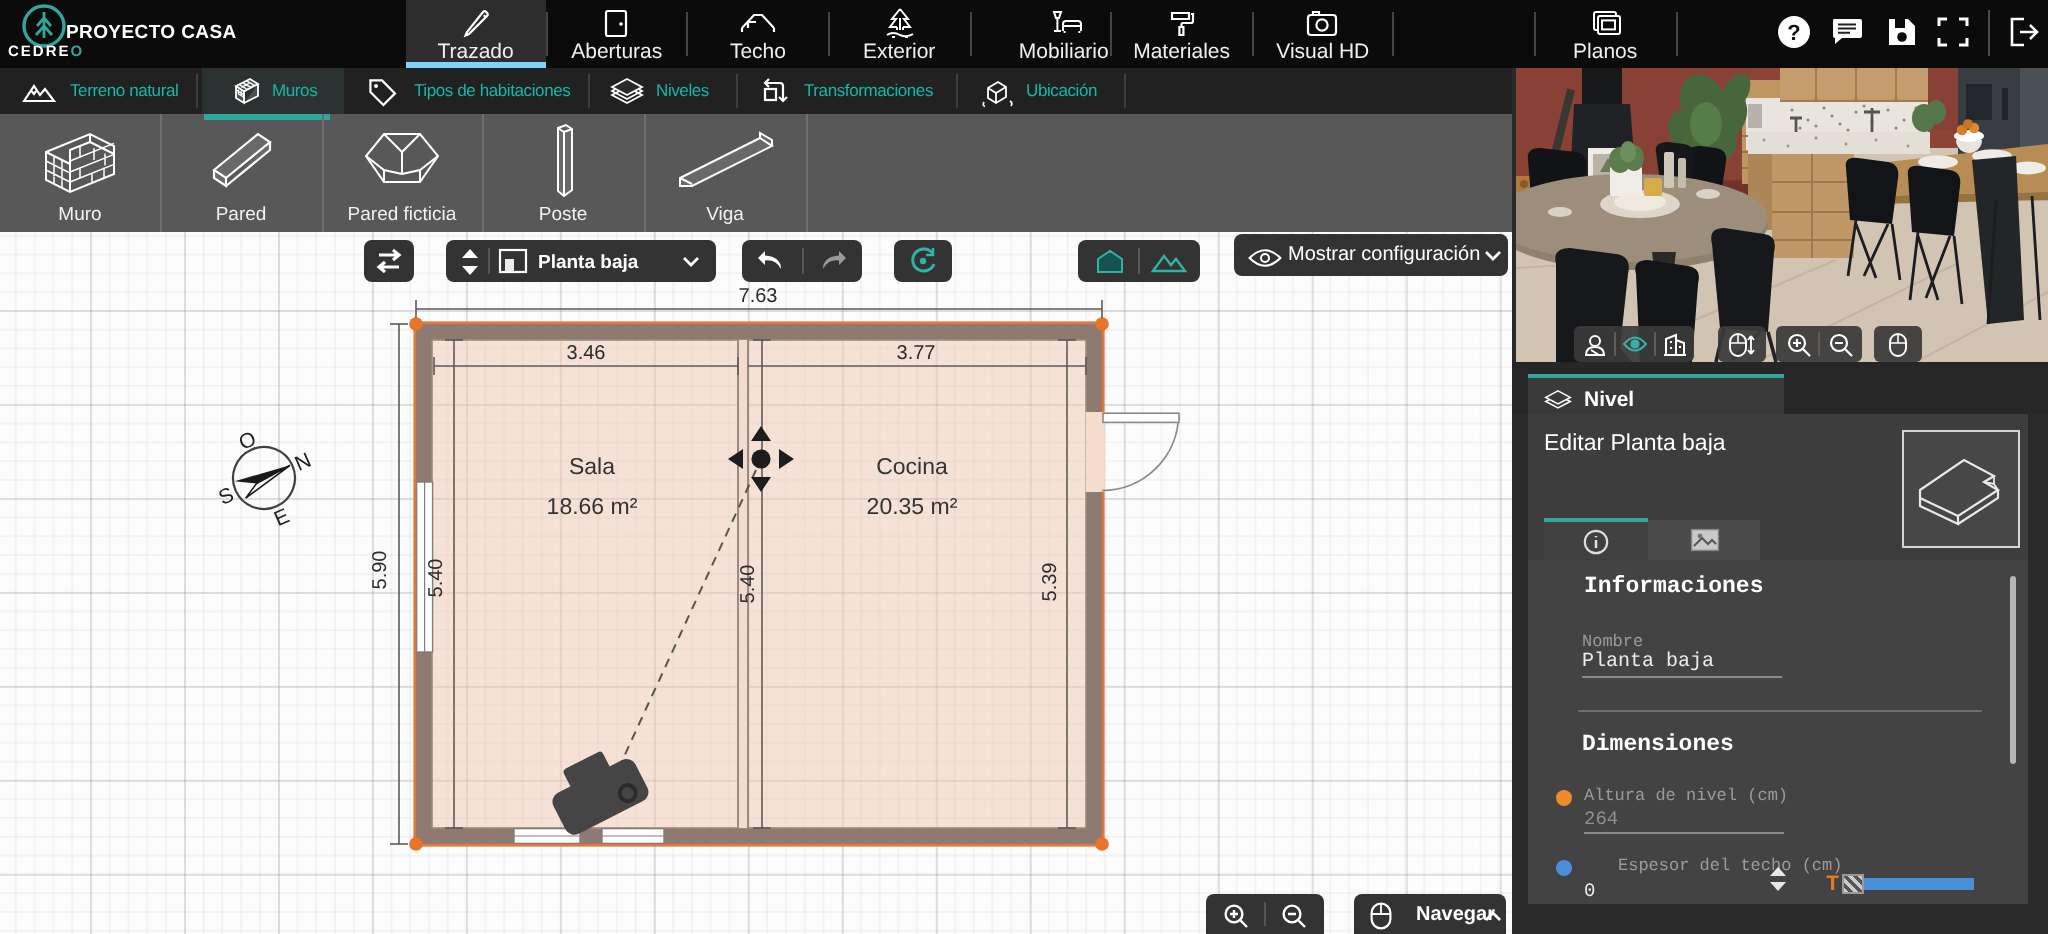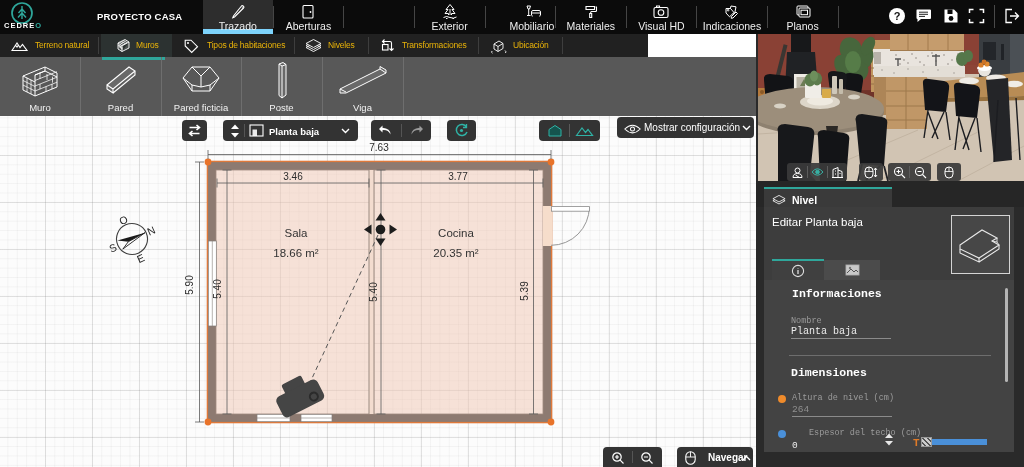--- a/index.html
+++ b/index.html
@@ -5,26 +5,26 @@
   * { margin:0; padding:0; box-sizing:border-box; }
   html,body { width:1024px; height:467px; overflow:hidden; background:#fff;
     font-family:"Liberation Sans", sans-serif; }
   .abs { position:absolute; }
   #stage { position:relative; width:1024px; height:467px; overflow:hidden; }
 
   
   #topbar { position:absolute; left:0; top:0; width:1024px; height:34px; background:#0b0b0b; }
   .tab { position:absolute; top:0; height:34px; color:#efefef; text-align:center; }
   .tab .lbl { position:absolute; left:0; right:0; top:20px; font-size:10.5px; }
-  .tab.active { background:#2d2d2d; border-bottom:5px solid #7dd3fc; }
+  .tab.active { background:#2d2d2d; border-bottom:3px solid #7dd3fc; }
   .tabsep { position:absolute; top:6px; height:22px; width:1px; background:#454545; }
   .ticon { position:absolute; left:50%; top:3px; transform:translateX(-50%); }
 
   
-  #row2 { position:absolute; left:0; top:34px; width:648px; height:23px; background:#212121; color:#eab308; }
+  #row2 { position:absolute; left:0; top:34px; width:791px; height:23px; background:#212121; color:#14b8a6; }
   #row2 .lbl { font-size:8.5px; letter-spacing:-.2px; position:absolute; top:6px; white-space:nowrap; }
   #row2 .sep { position:absolute; top:3px; height:17px; width:1px; background:#3e3e3e; }
   #muros-active { position:absolute; left:101px; top:0; width:71px; height:23px; background:#2c3231; }
 
   
   #row3 { position:absolute; left:0; top:57px; width:757px; height:59px; background:#585858; color:#f2f2f2; }
   #row3 .cellsep { position:absolute; top:0; height:59px; width:1px; background:#6e6e6e; }
   #row3 .lbl { position:absolute; top:45px; font-size:9.5px; text-align:center; transform:translateX(-50%); white-space:nowrap; }
   #row3 svg { position:absolute; transform:translateX(-50%); }
 
@@ -50,34 +50,40 @@
 </style>
 </head>
 <body>
 <div id="stage">
   <div id="topbar">
     <svg class="abs" style="left:9px;top:1px" width="26" height="26" viewBox="0 0 26 26">
       <circle cx="13" cy="12" r="10" fill="none" stroke="#2fa79b" stroke-width="1.7"></circle>
       <path d="M13 5 L13 18 M13 8 L9.5 12 M13 8 L16.5 12 M13 12 L9 16.5 M13 12 L17 16.5" stroke="#2fa79b" stroke-width="1.4" fill="none"></path>
     </svg>
     <div class="abs" style="left:4px;top:21px;width:46px;color:#fff;font-size:7.5px;letter-spacing:1px;font-weight:bold;">CEDRE<span style="color:#2fa79b">O</span></div>
-    <div class="abs" style="left:53px;top:11px;color:#fff;font-size:9.5px;font-weight:bold;letter-spacing:.2px;padding-left:44px;">PROYECTO CASA</div>
+    <div class="abs" style="left:33px;top:11px;color:#fff;font-size:9.5px;font-weight:bold;letter-spacing:.2px;">PROYECTO CASA</div>
 
     <div class="tab active" style="left:202.5px;width:70.6px;">
       <svg class="ticon" width="17" height="17" viewBox="0 0 17 17" fill="none" stroke="#fff" stroke-width="1.1">
         <path d="M4 13 L3.3 14.7 L5 14 L14 5 Q14.8 4.2 14 3.4 L13.6 3 Q12.8 2.2 12 3 Z M12.4 4.6 L13.4 5.6"></path>
       </svg>
       <div class="lbl">Trazado</div>
     </div>
     <div class="tab" style="left:273.1px;width:70.6px;">
       <svg class="ticon" width="17" height="17" viewBox="0 0 17 17" fill="none" stroke="#fff" stroke-width="1.1">
         <rect x="3.5" y="2.5" width="10" height="12.5" rx="1"></rect>
           <circle cx="11" cy="9" r="0.9" fill="#fff" stroke="none"></circle>
       </svg>
       <div class="lbl">Aberturas</div>
+    </div>
+    <div class="tab" style="left:343.7px;width:70.6px;">
+      <svg class="ticon" width="19" height="17" viewBox="0 0 19 17" fill="none" stroke="#fff" stroke-width="1.1">
+        <path d="M1.5 11 L7.5 4.5 L11.5 4.5 L17.5 11 M1.5 11 L1.5 13 M17.5 11 L17.5 13 M4.5 11 L4.5 8 L8.5 8"></path>
+      </svg>
+      <div class="lbl">Techo</div>
     </div>
     <div class="tab" style="left:414.3px;width:70.6px;">
       <svg class="ticon" width="19" height="17" viewBox="0 0 19 17" fill="none" stroke="#fff" stroke-width="1">
         <path d="M9.5 1.5 L5.5 6.5 L7.5 6.5 L4.5 10.5 L8 10.5 M9.5 1.5 L13.5 6.5 L11.5 6.5 L14.5 10.5 L11 10.5 M8 10.5 L8 12 M11 10.5 L11 12 M9.5 6 L9.5 12"></path>
         <path d="M3 14.5 Q6 12.5 9.5 14.5 Q13 16 16 14 M5.5 15.5 L7 15.5 M12 15.5 L13.5 15.5"></path>
       </svg>
       <div class="lbl">Exterior</div>
     </div>
     <div class="tab" style="left:484.9px;width:94px;">
       <svg class="ticon" width="21" height="17" viewBox="0 0 21 17" fill="none" stroke="#fff" stroke-width="1">
@@ -92,29 +98,20 @@
       </svg>
       <div class="lbl">Materiales</div>
     </div>
     <div class="tab" style="left:626.1px;width:70.6px;">
       <svg class="ticon" width="19" height="17" viewBox="0 0 19 17" fill="none" stroke="#fff" stroke-width="1.1">
         <rect x="2.5" y="4.5" width="14" height="10" rx="1.5"></rect>
         <circle cx="9.5" cy="9.5" r="2.8"></circle>
         <path d="M5 4.5 L5 3 L8 3 L8 4.5"></path>
       </svg>
       <div class="lbl">Visual HD</div>
-    </div>
-    <div class="tab" style="left:696.7px;width:70.6px;">
-      <svg class="ticon" width="19" height="17" viewBox="0 0 19 17" fill="none" stroke="#fff" stroke-width="1">
-        <path d="M8.5 3 L13.5 3.8 L12.2 10.3 L6.8 9.5 Z"></path>
-        <path d="M3.5 5.5 L8 5.5 L11.5 9.5 L7 13.8 L3.5 10 Z" fill="#0b0b0b"></path>
-        <circle cx="5.6" cy="7.2" r="0.8"></circle>
-        <path d="M9 13.5 L13.5 9 L15 10.5 L10.5 15 L8.7 15.3 Z" fill="#0b0b0b"></path>
-      </svg>
-      <div class="lbl">Indicaciones</div>
     </div>
     <div class="tab" style="left:767.3px;width:70.6px;">
       <svg class="ticon" width="18" height="17" viewBox="0 0 18 17" fill="none" stroke="#fff" stroke-width="1">
         <rect x="3" y="3" width="11" height="9" rx="1"></rect>
         <rect x="5" y="5" width="11" height="9" rx="1" fill="#0b0b0b"></rect>
         <rect x="7" y="7.2" width="6.5" height="4.5"></rect>
       </svg>
       <div class="lbl">Planos</div>
     </div>
     <div class="tabsep" style="left:272.8px"></div>

